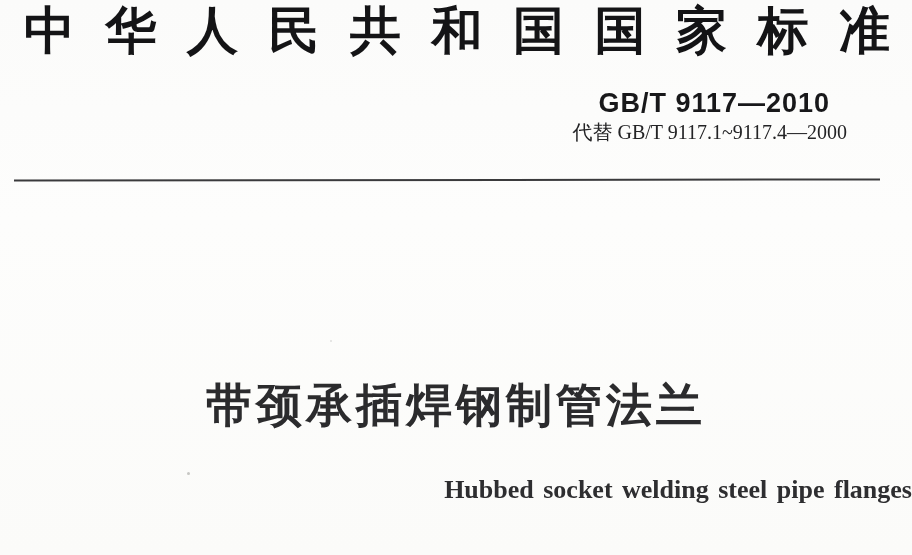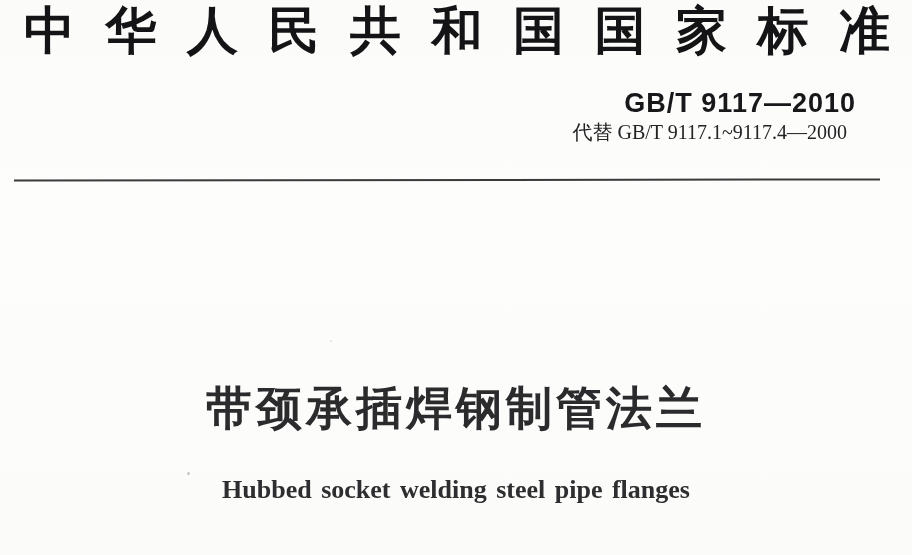--- a/index.html
+++ b/index.html
@@ -47,20 +47,21 @@
     text-align: right;
   }
   .standard-code {
     font-family: "Liberation Sans", "DejaVu Sans", sans-serif;
     font-weight: 700;
     font-size: 27px;
     line-height: 31px;
     letter-spacing: 1px;
     color: #18181a;
     white-space: nowrap;
+    text-align: center;
   }
   .replaces-note {
     margin-top: 1px;
     margin-right: 9px;
     font-family: "Liberation Serif", "DejaVu Serif", serif;
     font-weight: 400;
     font-size: 20px;
     line-height: 24px;
     color: #232325;
     white-space: nowrap;
@@ -77,36 +78,36 @@
     transform: rotate(-0.08deg);
   }
 
   
   .title-zh {
     position: absolute;
     top: 383px;
     left: 0;
     width: 912px;
     text-align: center;
-    font-family: Liberation Serif, serif;
+    font-family: Liberation Mono, monospace;
     font-weight: 700;
     font-size: 46px;
     line-height: 52px;
     letter-spacing: 4px;
     color: #2b2b2d;
     white-space: nowrap;
   }
 
   
   .title-en {
     position: absolute;
     top: 475px;
     left: 0;
     width: 912px;
-    text-align: center;
+    text-align: right;
     font-family: "Liberation Serif", "DejaVu Serif", serif;
     font-weight: 700;
     font-size: 26px;
     line-height: 30px;
     word-spacing: 3px;
     color: #2e2e30;
     white-space: nowrap;
   }
 
   

